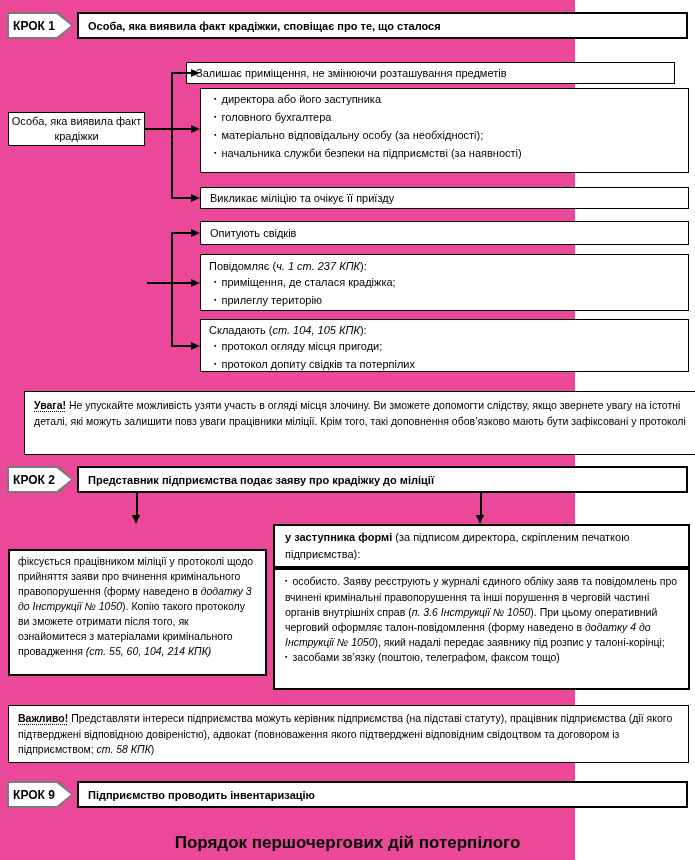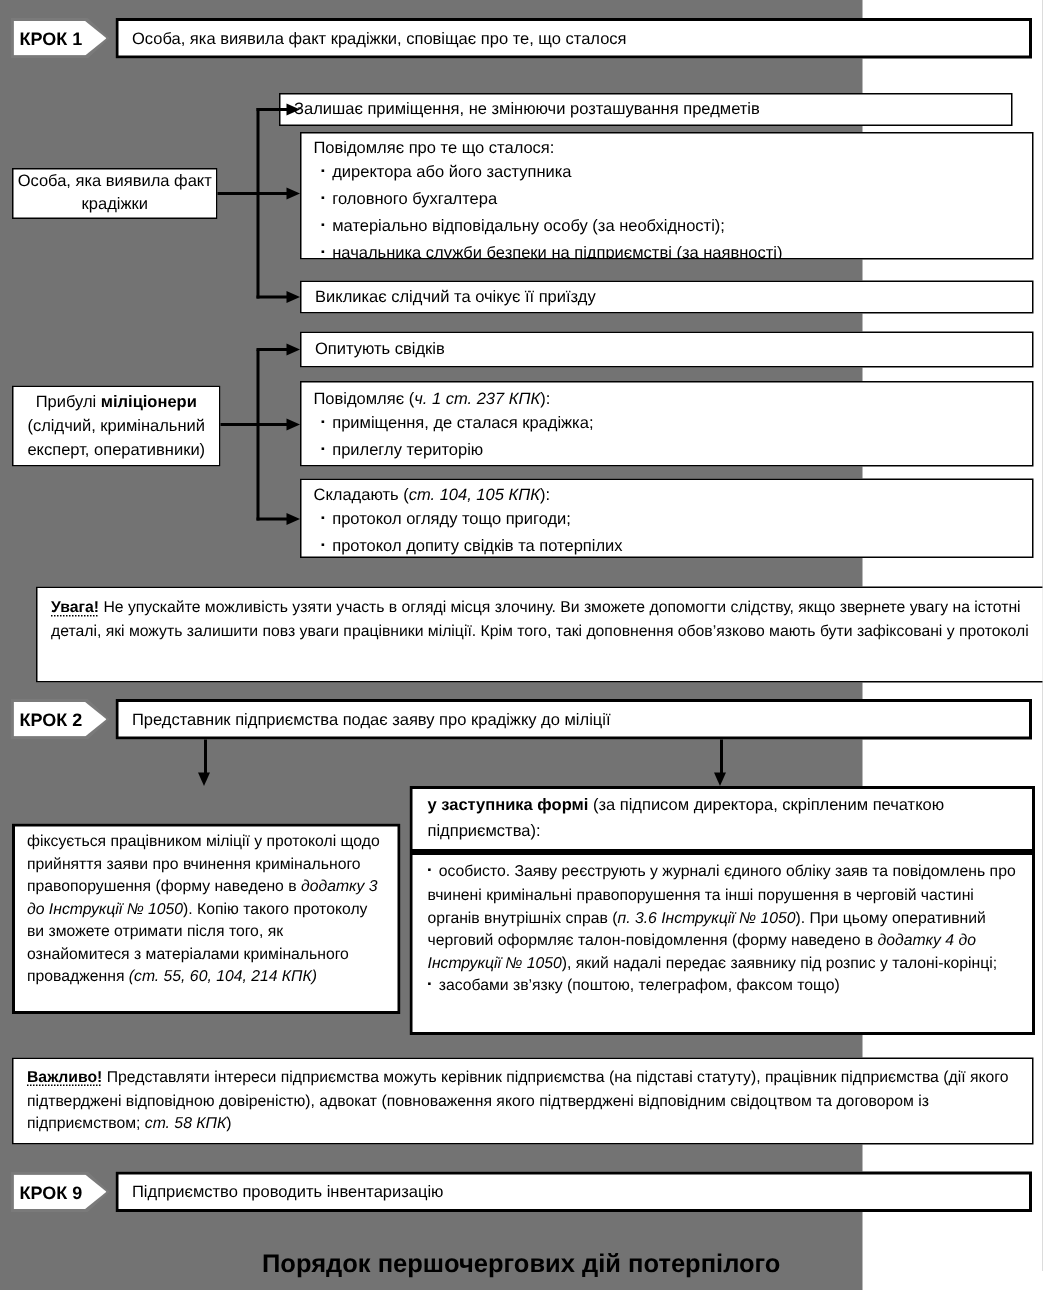--- a/index.html
+++ b/index.html
@@ -1,20 +1,20 @@
 <!DOCTYPE html>
 <html><head>
 <meta charset="utf-8">
 <style>
   html,body { margin:0; padding:0; background:#fff; }
-  .page { position:relative; width:575px; height:860px; background:#737373;
+  .page { position:relative; width:575px; height:860px; background:#ec4899;
           font-family:"Liberation Sans", sans-serif; font-size:11px; color:#000; }
 
   .box { position:absolute; border:1px solid #000; background:#fff; box-sizing:border-box; overflow:hidden; }
-  .thick { border-width:2px; }
+  .thick { border-width:2px;font-weight:bold; }
   .vcenter { display:flex; align-items:center; }
   .ccenter { display:flex; align-items:center; justify-content:center; text-align:center; }
   .pad-l { padding-left:9px; padding-right:6px; }
   .ml { line-height:16px; padding:2px 8px; }
   .dense { font-size:10.5px; line-height:15px; }
 
   
   .tag { position:absolute; width:66px; height:27px; }
   .tag-outer { position:absolute; inset:0; background:#7a7a7a;
                clip-path:polygon(0 0, 78% 0, 100% 50%, 78% 100%, 0 100%); }
@@ -104,56 +104,52 @@
 
   <div class="box ccenter" id="g1-src">
     <span><span>Особа, яка виявила факт крадіжки</span></span>
   </div>
 
   <div class="box vcenter pad-l" id="g1-r1">
     <span>Залишає приміщення, не змінюючи розташування предметів</span>
   </div>
 
   <div class="box ml" id="g1-r2">
-    <div>Повідомляє про те що сталося:</div>
     <div class="li indent"><span class="mk">▪</span><span>директора або його заступника</span></div>
     <div class="li indent"><span class="mk">▪</span><span>головного бухгалтера</span></div>
     <div class="li indent"><span class="mk">▪</span><span>матеріально відповідальну особу (за необхідності);</span></div>
     <div class="li indent"><span class="mk">▪</span><span>начальника служби безпеки на підприємстві (за наявності)</span></div>
   </div>
 
   <div class="box vcenter pad-l" id="g1-r3">
-    <span>Викликає слідчий та очікує її приїзду</span>
+    <span>Викликає міліцію та очікує її приїзду</span>
   </div>
 
   <div class="line" id="g1-vline"></div>
   <div class="line" id="g1-h1"></div>
   <div class="line" id="g1-h2"></div>
   <div class="line" id="g1-h3"></div>
   <div class="arrow-right" id="g1-a1"></div>
   <div class="arrow-right" id="g1-a2"></div>
   <div class="arrow-right" id="g1-a3"></div>
 
-  <div class="box ccenter" id="g2-src">
-    <span><span>Прибулі </span><span style="font-weight: bold;">міліціонери</span><span> (слідчий, кримінальний експерт, оперативники)</span></span>
-  </div>
 
   <div class="box vcenter pad-l" id="g2-r1">
     <span>Опитують свідків</span>
   </div>
 
   <div class="box ml" id="g2-r2">
     <div><span>Повідомляє (</span><span style="font-style: italic;">ч. 1 ст. 237 КПК</span><span>):</span></div>
     <div class="li indent"><span class="mk">▪</span><span>приміщення, де сталася крадіжка;</span></div>
     <div class="li indent"><span class="mk">▪</span><span>прилеглу територію</span></div>
   </div>
 
   <div class="box ml" id="g2-r3">
     <div><span>Складають (</span><span style="font-style: italic;">ст. 104, 105 КПК</span><span>):</span></div>
-    <div class="li indent"><span class="mk">▪</span><span>протокол огляду тощо пригоди;</span></div>
+    <div class="li indent"><span class="mk">▪</span><span>протокол огляду місця пригоди;</span></div>
     <div class="li indent"><span class="mk">▪</span><span>протокол допиту свідків та потерпілих</span></div>
   </div>
 
   <div class="line" id="g2-vline"></div>
   <div class="line" id="g2-h1"></div>
   <div class="line" id="g2-h2"></div>
   <div class="line" id="g2-h3"></div>
   <div class="arrow-right" id="g2-a1"></div>
   <div class="arrow-right" id="g2-a2"></div>
   <div class="arrow-right" id="g2-a3"></div>

